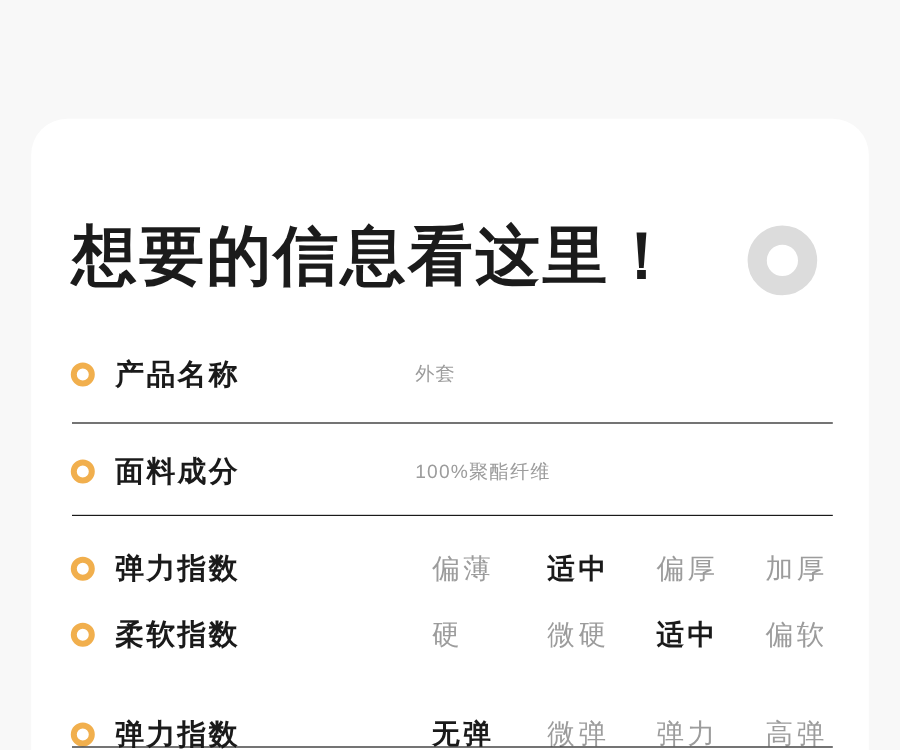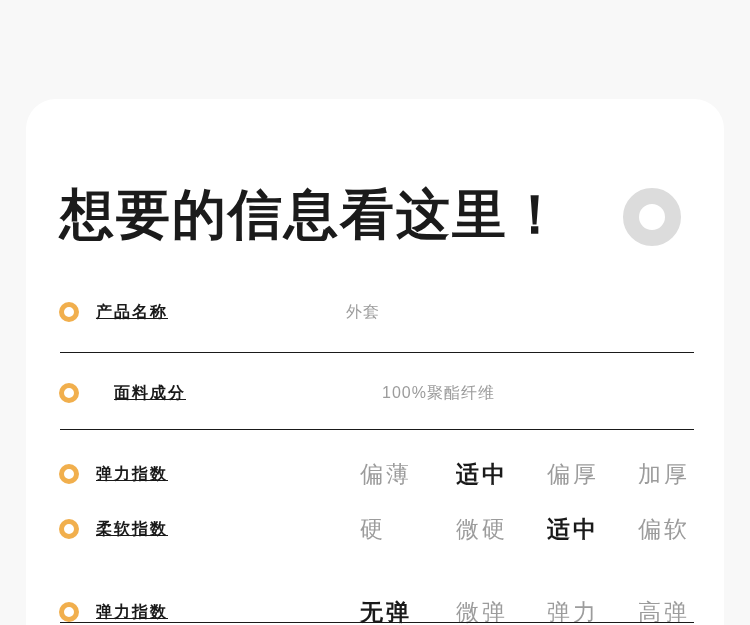--- a/index.html
+++ b/index.html
@@ -48,26 +48,25 @@
   .bullet {
     width: 20px; height: 20px;
     border: 5px solid #f1af4d;
     border-radius: 50%;
     margin-right: 17px;
     flex-shrink: 0;
   }
   .label {
     width: 250px;
     flex-shrink: 0;
-    font-size: 16px;
+    font-size: 24px;
     font-weight: 700;
     letter-spacing: 2px;
     color: #1a1a1a;
     white-space: nowrap;
-    text-decoration: underline;
   }
   .value {
     font-size: 16px;
     letter-spacing: 1px;
     color: #9c9c9c;
     white-space: nowrap;
   }
   .opts {
     position: absolute;
     left: 301px; top: 0;
@@ -94,21 +93,21 @@
   .opt.c3 { left: 278px; }
   .divider {
     position: absolute;
     left: 34px;
     width: 634px; height: 1px;
     background: #1a1a1a;
   }
   
   .row-info-0  { top: 198px; }
   .div-0       { top: 253px; }
-  .row-info-1  { top: 279px; gap: 18px; }
+  .row-info-1  { top: 279px; }
   .div-1       { top: 330px; }
   .row-index-0 { top: 360px; }
   .row-index-1 { top: 415px; }
   .row-index-2 { top: 470px; margin-top: 28px; }
   .div-2       { top: 523px; }
 </style>
 </head>
 <body>
 
 <div class="page">

